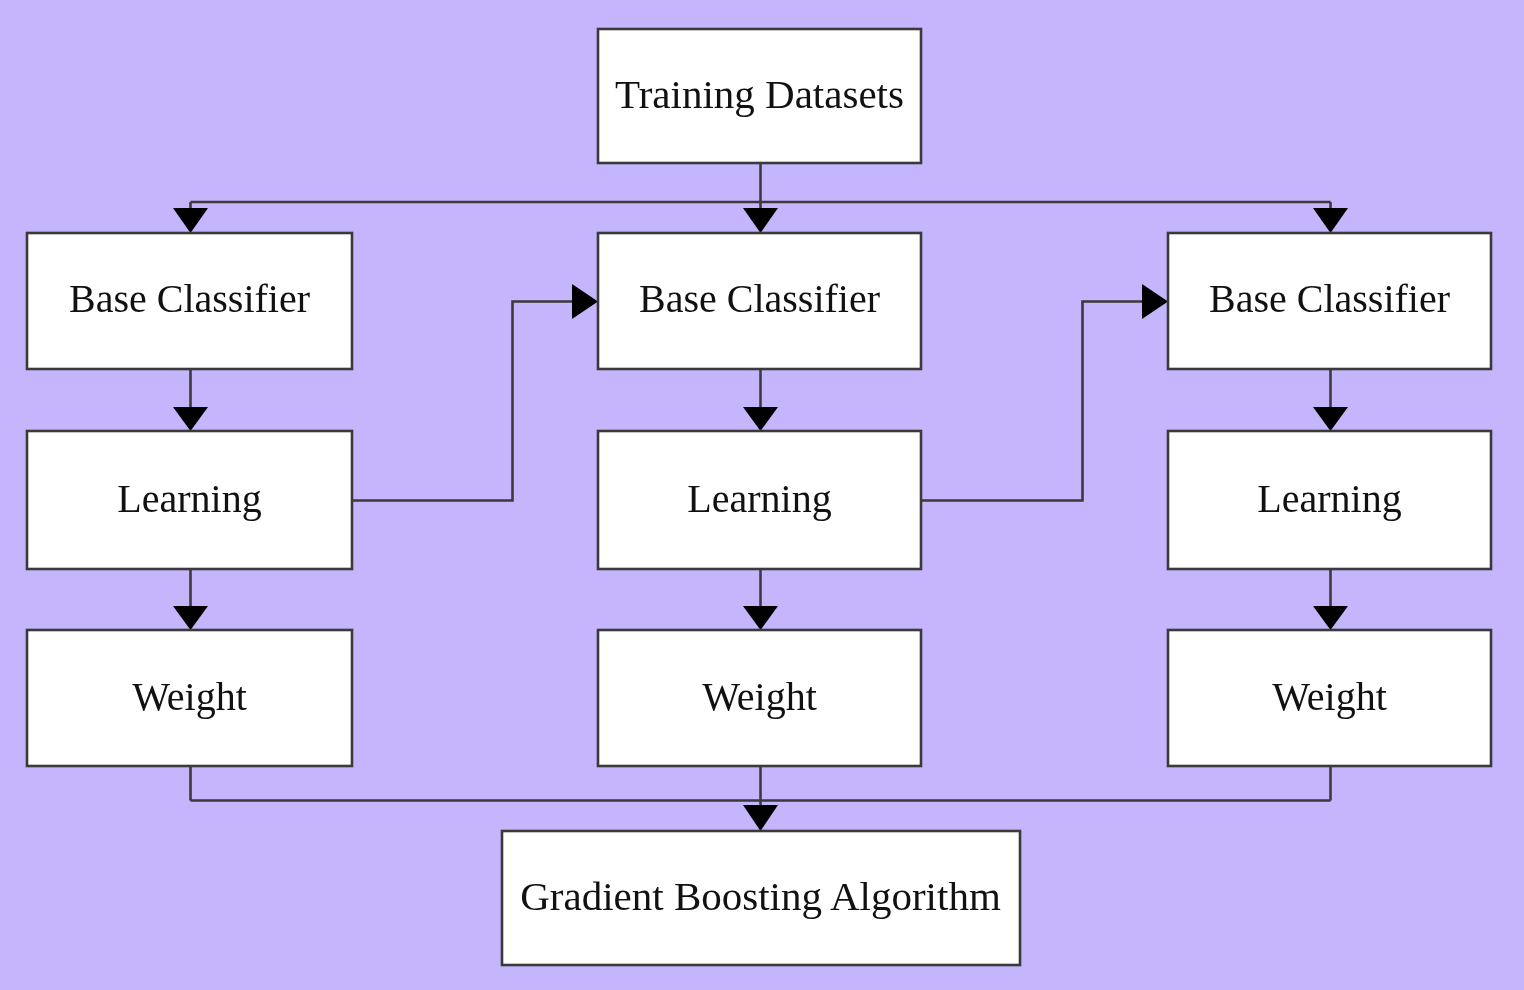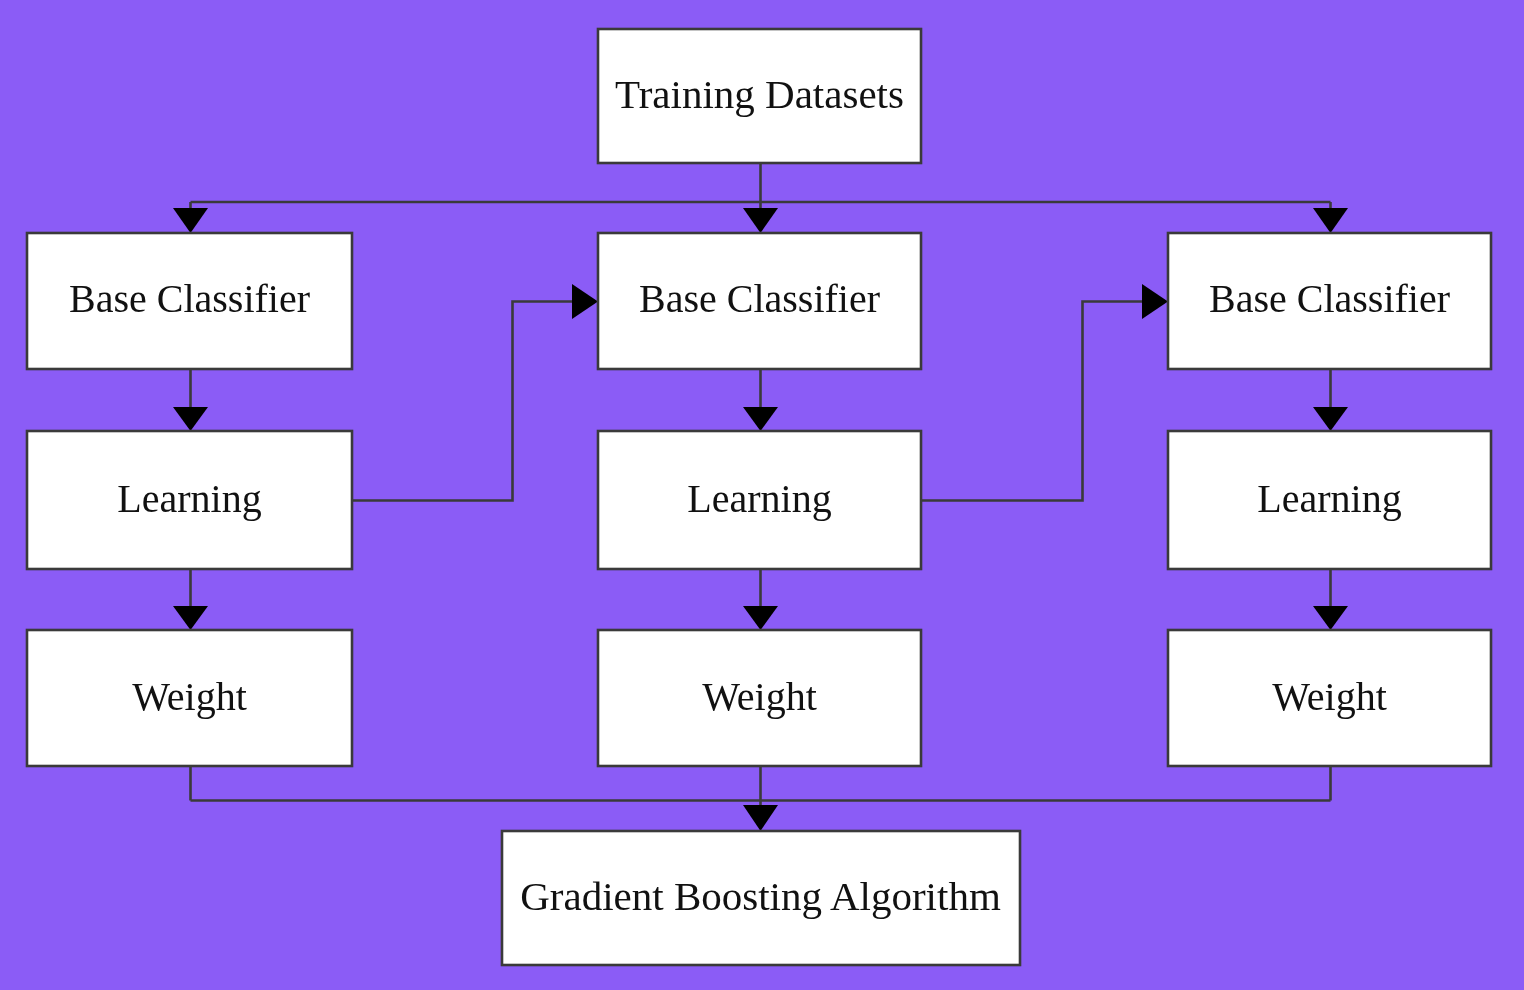--- a/index.html
+++ b/index.html
@@ -8,21 +8,21 @@
     padding: 0;
     background: #ffffff;
   }
   body {
     font-family: "Liberation Serif", "DejaVu Serif", serif;
   }
   #diagram-root {
     position: relative;
     width: 1524px;
     height: 990px;
-    background: #8b5cf6;
+    background: #c4b5fd;
     overflow: hidden;
   }
   svg#flow-svg {
     display: block;
     width: 1524px;
     height: 990px;
   }
   .node-box {
     fill: #ffffff;
     stroke: #3a3a3a;

